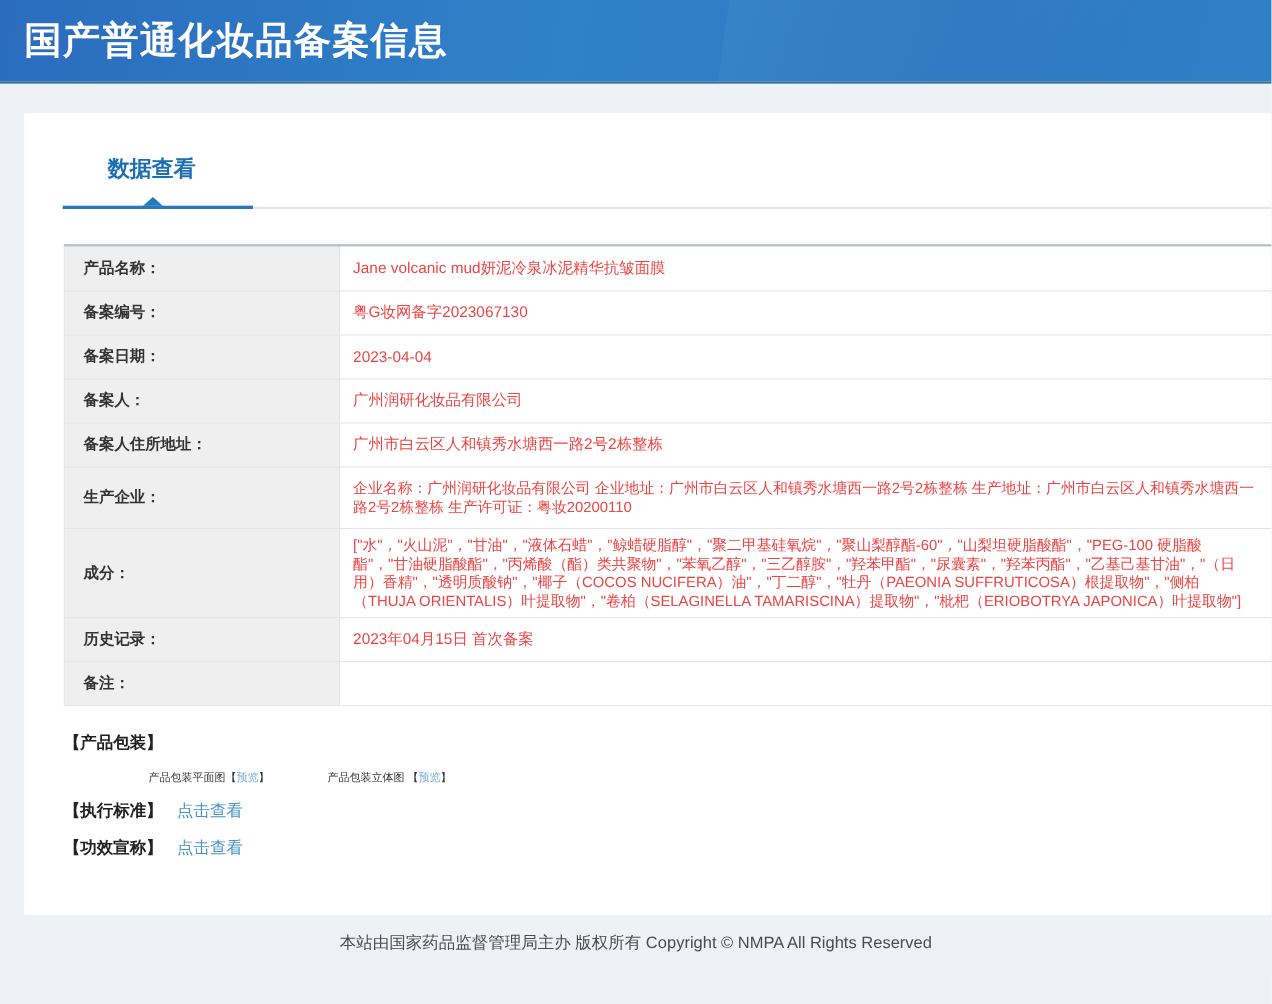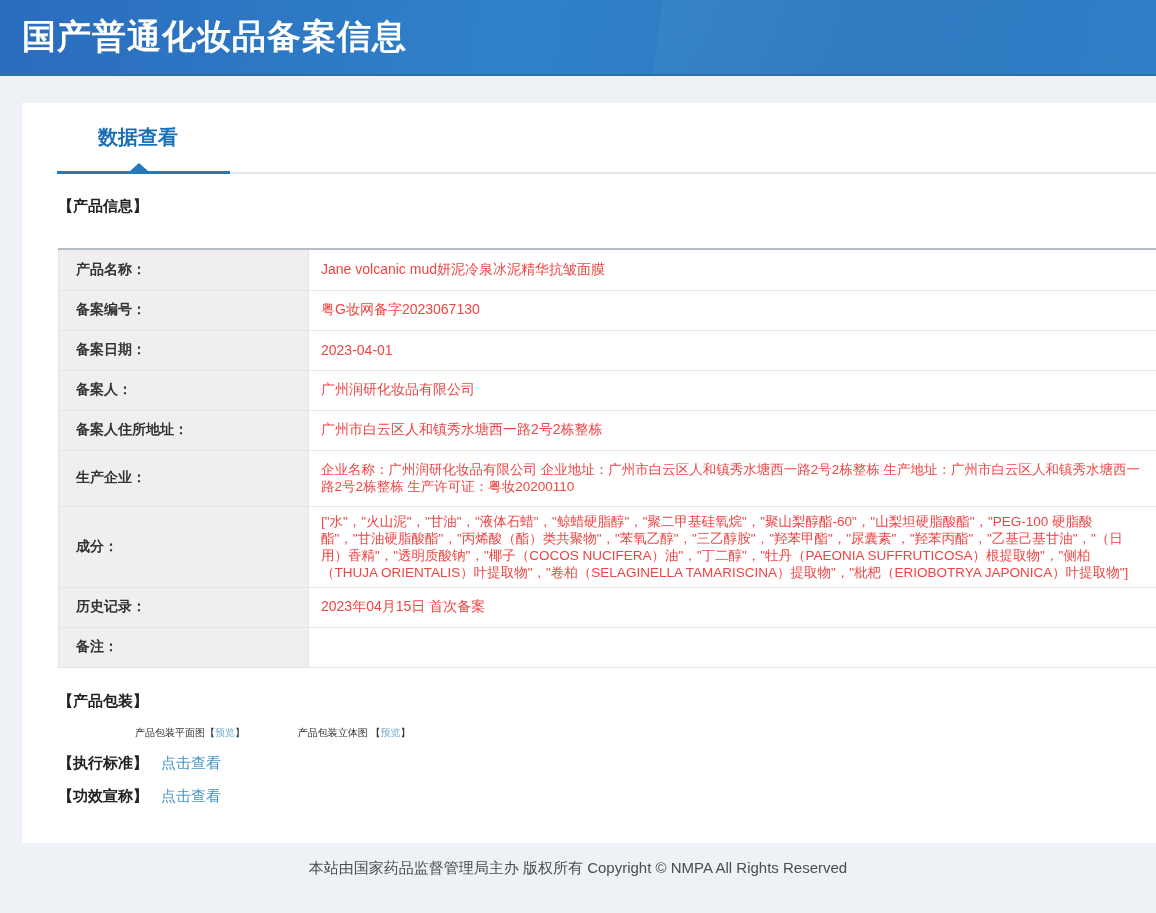--- a/index.html
+++ b/index.html
@@ -33,21 +33,21 @@
   }
   
   .card {
     margin: 27px 0 0 22px;
     width: 1134px;
     background: #ffffff;
     min-height: 729px;
     padding-bottom: 37px;
   }
   
-  .tabbar { padding-top: 21px; }
+  .tabbar { padding-top: 37px; }
   .tab {
     display: inline-block;
     margin-left: 76px;
     font-size: 20px;
     font-weight: bold;
     color: #1d6fb4;
     cursor: pointer;
   }
   .tab-underline {
     margin-top: 15px;
@@ -159,35 +159,34 @@
     <div class="tab">
       <span>数据查看</span>
     </div>
     <div class="tab-underline">
       <div class="grayline"></div>
       <div class="blueseg"></div>
       <div class="tri"></div>
     </div>
   </div>
 
-  <div class="sec-title">【产品信息】</div>
 
   <table class="info">
     <tbody>
       <tr class="rh41">
         <td class="lbl">产品名称：</td>
         <td class="val">Jane volcanic mud妍泥冷泉冰泥精华抗皱面膜</td>
       </tr>
       <tr class="rh40">
         <td class="lbl">备案编号：</td>
         <td class="val">粤G妆网备字2023067130</td>
       </tr>
       <tr class="rh40">
         <td class="lbl">备案日期：</td>
-        <td class="val">2023-04-01</td>
+        <td class="val">2023-04-04</td>
       </tr>
       <tr class="rh40">
         <td class="lbl">备案人：</td>
         <td class="val">广州润研化妆品有限公司</td>
       </tr>
       <tr class="rh40">
         <td class="lbl">备案人住所地址：</td>
         <td class="val">广州市白云区人和镇秀水塘西一路2号2栋整栋</td>
       </tr>
       <tr class="rh56">

